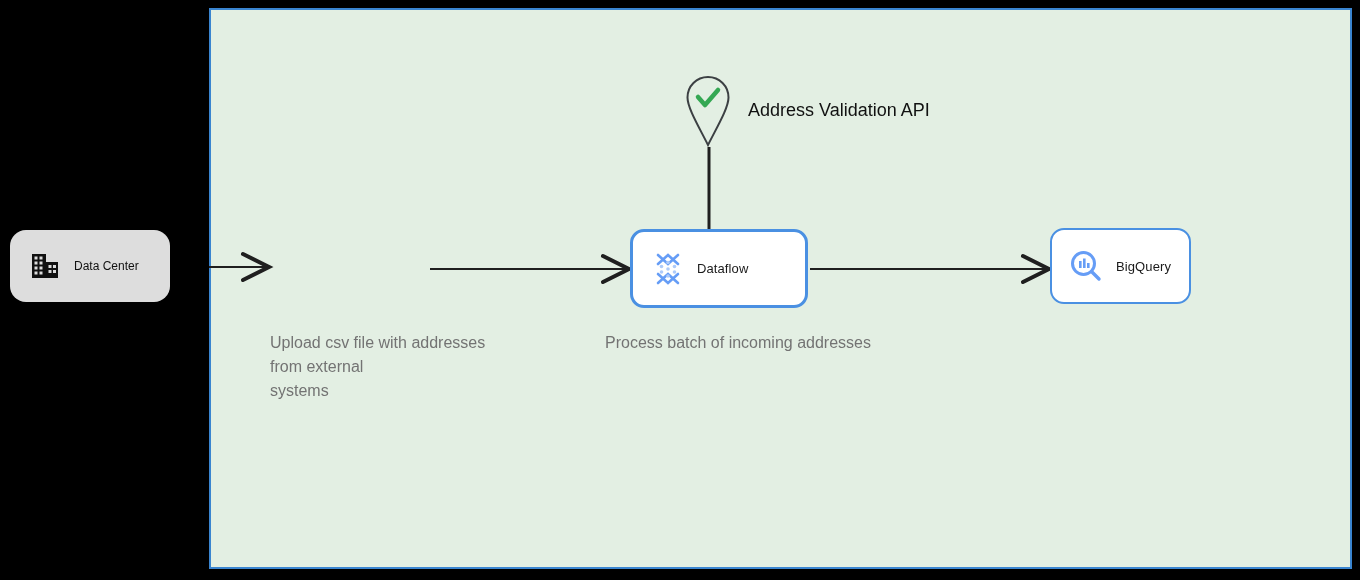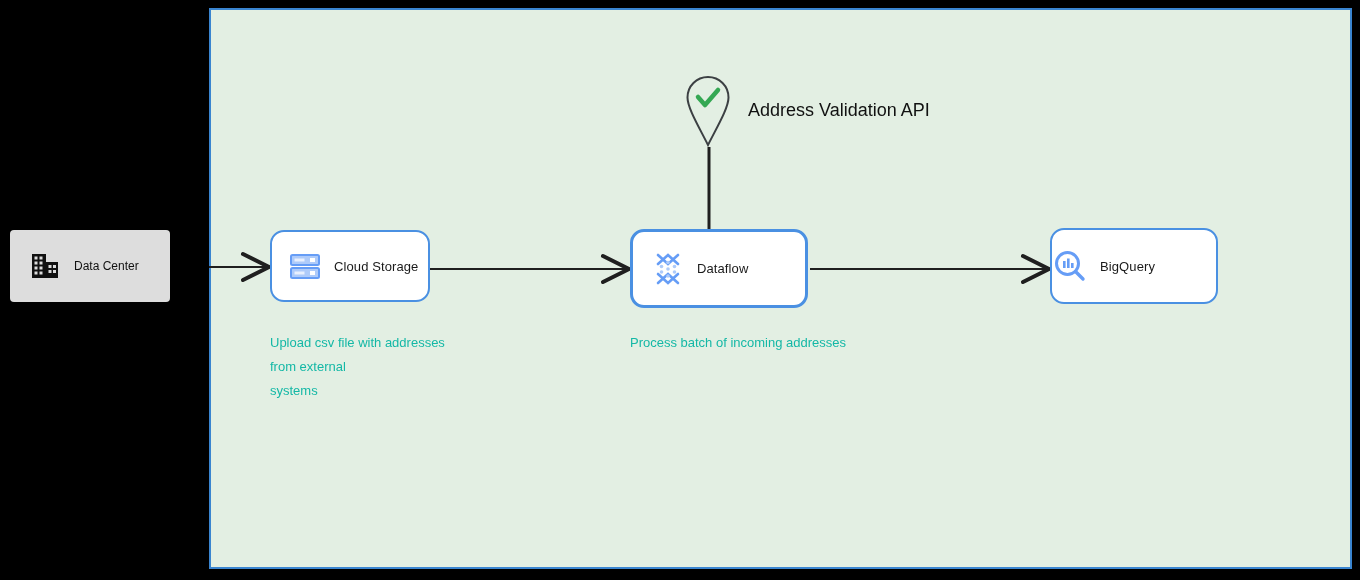--- a/index.html
+++ b/index.html
@@ -77,37 +77,38 @@
     border-width: 3px;
     padding-left: 18px;
   }
   #node-dataflow .node-icon { width: 34px; height: 34px; }
   #node-dataflow .node-label { margin-left: 12px; }
 
   
   #node-bigquery {
     left: 1050px;
     top: 228px;
-    width: 168px;
+    width: 141px;
     height: 76px;
+    padding-left: 16px;
   }
   #node-bigquery .node-icon { width: 36px; height: 36px; }
   #node-bigquery .node-label { margin-left: 12px; }
 
   
   #node-data-center {
     position: absolute;
     left: 10px;
     top: 230px;
     width: 160px;
     height: 72px;
     box-sizing: border-box;
     background: #dddddd;
     border: none;
-    border-radius: 4px;
+    border-radius: 16px;
     display: flex;
     align-items: center;
     padding-left: 20px;
   }
   #node-data-center .node-icon { width: 30px; height: 30px; }
   #node-data-center .node-label {
     margin-left: 14px;
     font-size: 12px;
     color: #111111;
     white-space: nowrap;
@@ -127,23 +128,23 @@
     top: 99px;
     width: 230px;
     font-size: 18px;
     line-height: 23px;
     color: #111111;
   }
 
   
   .caption {
     position: absolute;
-    font-size: 13px;
+    font-size: 16px;
     line-height: 24px;
-    color: #14b8a6;
+    color: #737373;
     white-space: pre-line;
   }
   #caption-storage {
     left: 270px;
     top: 331px;
     width: 230px;
     text-align: left;
   }
   #caption-dataflow {
     left: 568px;
@@ -213,33 +214,20 @@
           <rect x="18.5" y="14" width="3" height="3"></rect>
           <rect x="23" y="14" width="3" height="3"></rect>
           <rect x="18.5" y="19" width="3" height="3"></rect>
           <rect x="23" y="19" width="3" height="3"></rect>
         </g>
       </svg>
     </span>
     <span class="node-label">Data Center</span>
   </div>
 
-  <div class="node" id="node-cloud-storage">
-    <span class="node-icon">
-      <svg viewBox="0 0 34 34" width="34" height="34" xmlns="http://www.w3.org/2000/svg">
-        <rect x="3" y="6" width="28" height="10" rx="1.5" fill="#aecbfa" stroke="#669df6" stroke-width="2"></rect>
-        <rect x="3" y="19" width="28" height="10" rx="1.5" fill="#aecbfa" stroke="#669df6" stroke-width="2"></rect>
-        <rect x="6.5" y="9.5" width="10" height="3" fill="#e8f0fe"></rect>
-        <rect x="6.5" y="22.5" width="10" height="3" fill="#e8f0fe"></rect>
-        <rect x="22" y="9" width="5" height="4" fill="#ffffff"></rect>
-        <rect x="22" y="22" width="5" height="4" fill="#ffffff"></rect>
-      </svg>
-    </span>
-    <span class="node-label">Cloud Storage</span>
-  </div>
 
   <div class="node" id="node-dataflow">
     <span class="node-icon">
       <svg viewBox="0 0 34 34" width="34" height="34" xmlns="http://www.w3.org/2000/svg">
         <g stroke="#669df6" stroke-width="2.6" fill="none" stroke-linecap="round">
           <path d="M7 3 L17 12 L27 3"></path>
           <path d="M7 12 L17 3 L27 12"></path>
           <path d="M7 31 L17 22 L27 31"></path>
           <path d="M7 22 L17 31 L27 22"></path>
         </g>

